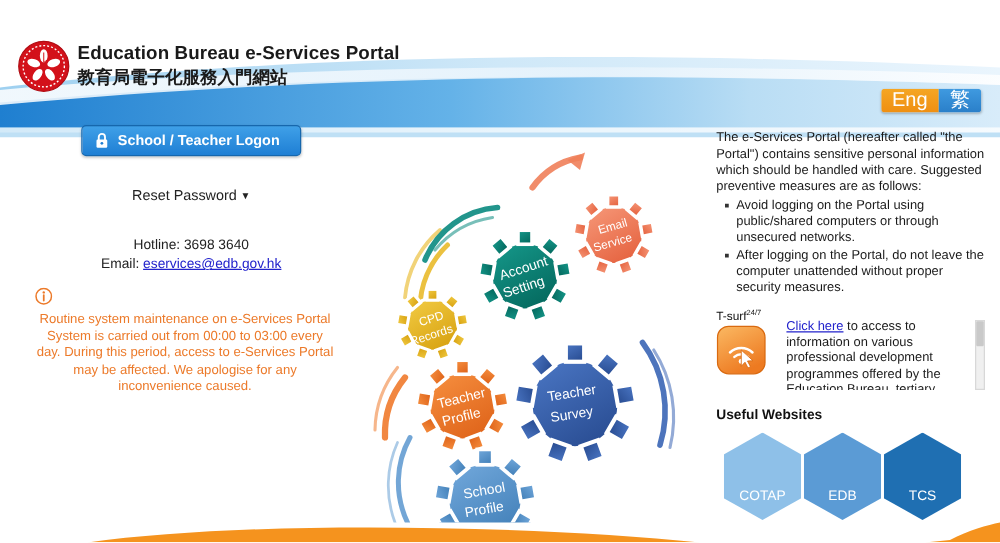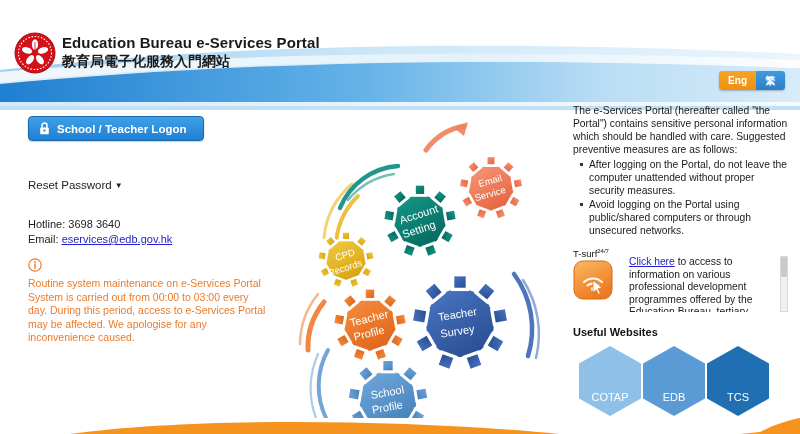--- a/index.html
+++ b/index.html
@@ -60,44 +60,45 @@
   }
   #lang-toggle {
     position: absolute;
     right: 15px; top: 47px;
     display: flex;
     border-radius: 3px;
     overflow: hidden;
     box-shadow: 0 1px 2px rgba(0,0,0,0.25);
   }
   .lang-btn {
-    font-size: 10px;
-    font-weight: bold;
+    font-size: 16px;
+    font-weight: normal;
     color: #ffffff;
     padding: 3px 9px;
     line-height: 13px;
     cursor: pointer;
     text-align: center;
     min-width: 29px;
   }
   .lang-eng { background: linear-gradient(#f5a623, #ef8f12); }
   .lang-zh  { background: linear-gradient(#3f9ae0, #2a7fc9); }
 
   
   #main {
     position: absolute;
     left: 0; top: 88px;
     width: 800px; height: 346px;
   }
 
   
   #left-col {
     position: absolute;
-    left: 28px; top: 28px;
+    left: 28px; top: 12px;
     width: 250px;
+    text-align: center;
   }
   #logon-button {
     display: inline-flex;
     align-items: center;
     gap: 7px;
     background: linear-gradient(#3fa0e8, #1f7fd4);
     border: 1px solid #1667ad;
     border-radius: 4px;
     padding: 5px 16px 5px 10px;
     cursor: pointer;
@@ -106,21 +107,21 @@
   #logon-button .lock-icon { display: block; }
   #logon-label {
     color: #ffffff;
     font-size: 11.5px;
     font-weight: bold;
     white-space: nowrap;
   }
   .menu-link {
     font-size: 11.5px;
     color: #222222;
-    margin-top: 38px;
+    margin-top: 26px;
     cursor: pointer;
     white-space: nowrap;
   }
   .caret { font-size: 8px; margin-left: 3px; position: relative; top: -1px; }
 
   #contact-block {
     margin-top: 26px;
     font-size: 11px;
     color: #222222;
     line-height: 15px;
@@ -472,22 +473,22 @@
         <text class="gear-label" x="110" y="308" transform="rotate(-10 110 308)">School</text>
         <text class="gear-label" x="110" y="323" transform="rotate(-10 110 323)">Profile</text>
       </svg>
     </div>
 
     <div id="right-col">
 
       <div id="security-text">
         <div>The e-Services Portal (hereafter called "the Portal") contains sensitive personal information which should be handled with care. Suggested preventive measures are as follows:</div>
         <ul id="security-list">
+          <li>Avoid logging on the Portal using public/shared computers or through unsecured networks.</li>
           <li>After logging on the Portal, do not leave the computer unattended without proper security measures.</li>
-          <li>Avoid logging on the Portal using public/shared computers or through unsecured networks.</li>
         </ul>
       </div>
 
       <div id="tsurf-block">
         <div id="tsurf-icon-wrap">
           <div id="tsurf-caption"><span>T-surf</span><sup>24/7</sup></div>
           <svg width="40" height="40" viewBox="0 0 40 40">
             <defs>
               <linearGradient id="tsg" x1="0" y1="0" x2="0.5" y2="1">
                 <stop offset="0%" stop-color="#fbb963"></stop>

